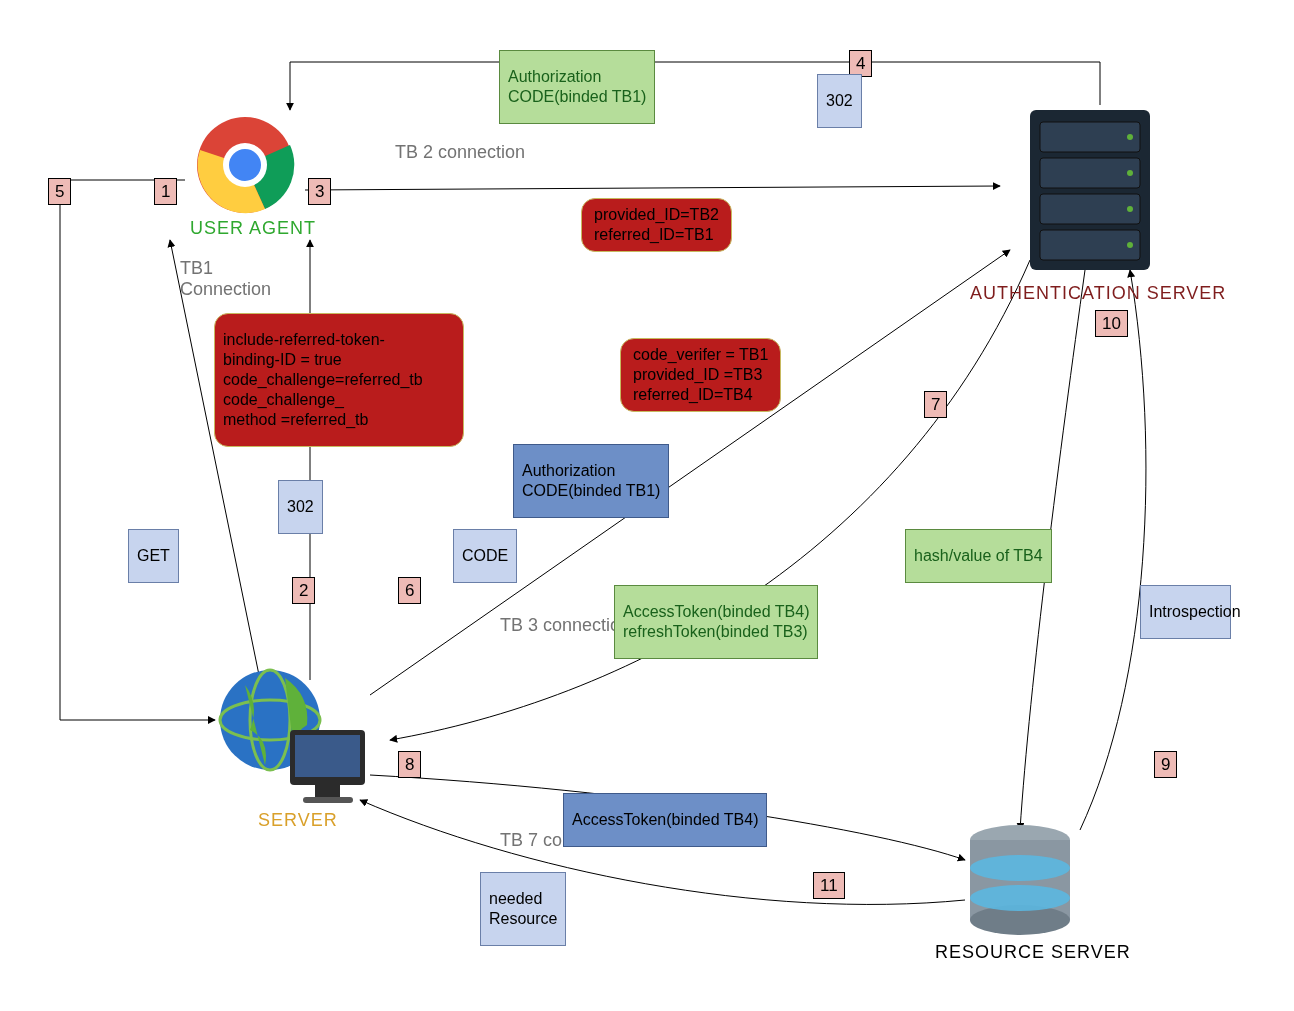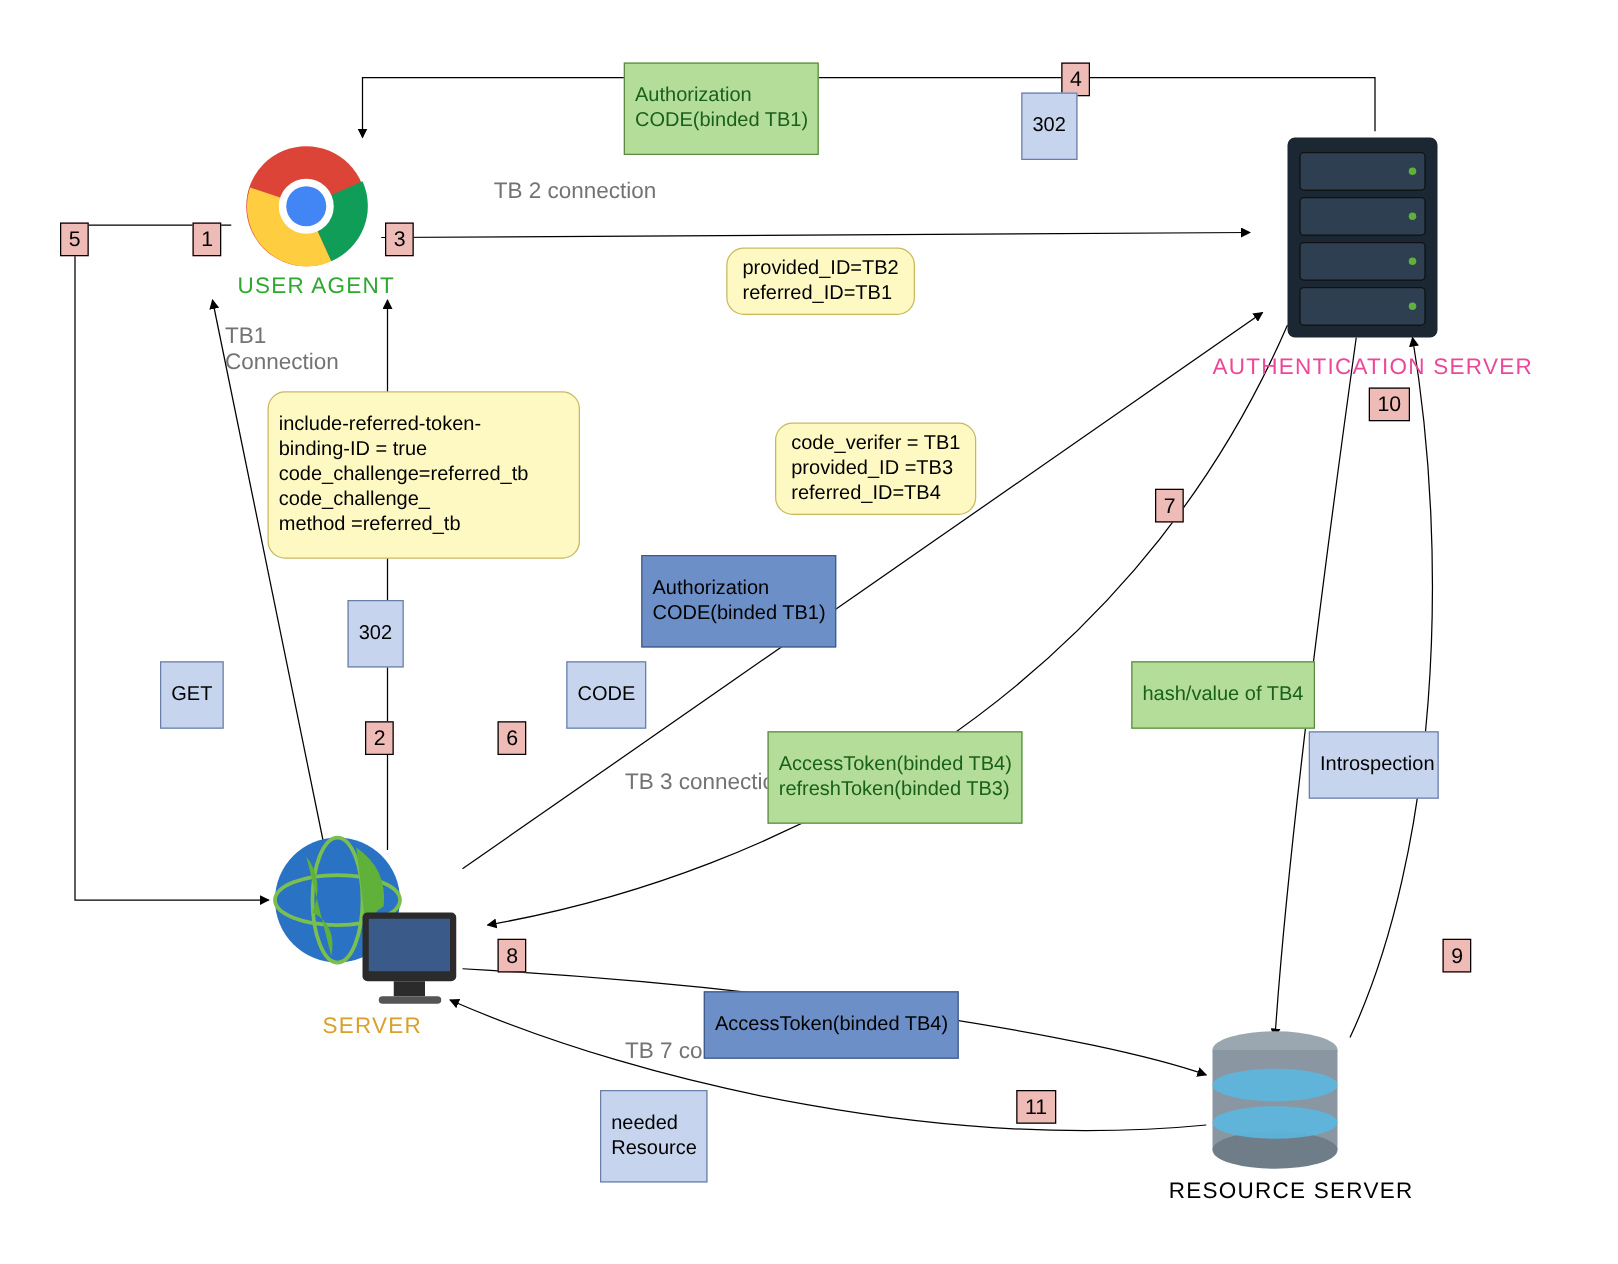--- a/index.html
+++ b/index.html
@@ -2,21 +2,21 @@
 <html><head>
 <meta charset="utf-8">
 <style>
   html,body{margin:0;padding:0;width:1294px;height:1011px;background:#fff;font-family:Arial,Helvetica,sans-serif;font-size:16px;color:#000}
   .stage{position:relative;width:1294px;height:1011px}
   .box{position:absolute;box-sizing:border-box;padding:16px 8px;line-height:1.25}
   .step{background:#eebbb6;border:1px solid #000;padding:2px 6px;font-size:17px}
   .blue{background:#c7d4ee;border:1px solid #6a7fa8}
   .blue-solid{background:#6d8fc7;border:1px solid #3f5a8a;color:#000}
   .green{background:#b5dd9a;border:1px solid #5a8a3f;color:#19611b}
-  .yellow{background:#fef9c3;border:1px solid #c7b95f;border-radius:14px}
+  .yellow{background:#b91c1c;border:1px solid #c7b95f;border-radius:14px}
   .label{position:absolute;font-size:18px}
   .actor-label{font-size:18px;letter-spacing:1px}
   .maroon{color:#737373}
   svg.arrows{position:absolute;left:0;top:0;width:1294px;height:1011px;pointer-events:none}
   
   .chrome{position:absolute;width:100px;height:100px}
   .client{position:absolute}
   .server{position:absolute}
   .db{position:absolute}
 </style>
@@ -87,21 +87,21 @@
     <rect x="30" y="22" width="100" height="30" rx="3" fill="#2e3f52" stroke="#111"></rect>
     <rect x="30" y="58" width="100" height="30" rx="3" fill="#2e3f52" stroke="#111"></rect>
     <rect x="30" y="94" width="100" height="30" rx="3" fill="#2e3f52" stroke="#111"></rect>
     <rect x="30" y="130" width="100" height="30" rx="3" fill="#2e3f52" stroke="#111"></rect>
     <circle cx="120" cy="37" r="3" fill="#5fb13a"></circle>
         <circle cx="120" cy="73" r="3" fill="#5fb13a"></circle>
     <circle cx="120" cy="109" r="3" fill="#5fb13a"></circle>
         <circle cx="120" cy="145" r="3" fill="#5fb13a"></circle>
   </svg>
 </div>
-<div class="label actor-label" style="left:970px;top:283px;color:#ec4899">AUTHENTICATION SERVER</div>
+<div class="label actor-label" style="left:970px;top:283px;color:#7f1d1d">AUTHENTICATION SERVER</div>
 
 <div class="db" style="left:960px;top:820px">
   <svg width="120" height="120" viewBox="0 0 120 120">
     <ellipse cx="60" cy="20" rx="50" ry="15" fill="#9aa7b0"></ellipse>
     <rect x="10" y="20" width="100" height="80" fill="#8a97a2"></rect>
     <ellipse cx="60" cy="100" rx="50" ry="15" fill="#6f7d88"></ellipse>
     <ellipse cx="60" cy="48" rx="50" ry="13" fill="#5bb7e0" opacity="0.9"></ellipse>
     <ellipse cx="60" cy="78" rx="50" ry="13" fill="#5bb7e0" opacity="0.9"></ellipse>
   </svg>
 </div>
@@ -122,21 +122,21 @@
 <div class="box step" style="left:924px;top:391px">7</div>
 <div class="box step" style="left:398px;top:751px">8</div>
 <div class="box step" style="left:1154px;top:751px">9</div>
 <div class="box step" style="left:1095px;top:310px">10</div>
 <div class="box step" style="left:813px;top:872px">11</div>
 
 <div class="box blue" style="left:128px;top:529px">GET</div>
 <div class="box blue" style="left:278px;top:480px">302</div>
 <div class="box blue" style="left:817px;top:74px">302</div>
 <div class="box blue" style="left:453px;top:529px">CODE</div>
-<div class="box blue" style="left:1047px;top:585px;width:104px">Introspection</div>
+<div class="box blue" style="left:1140px;top:585px;width:91px">Introspection</div>
 
 <div class="box green" style="left:499px;top:50px;white-space:pre">Authorization
 CODE(binded TB1)</div>
 <div class="box green" style="left:614px;top:585px;white-space:pre">AccessToken(binded TB4)
 refreshToken(binded TB3)</div>
 <div class="box green" style="left:905px;top:529px">hash/value of TB4</div>
 
 <div class="box blue-solid" style="left:513px;top:444px;white-space:pre">Authorization
 CODE(binded TB1)</div>
 <div class="box blue-solid" style="left:563px;top:793px">AccessToken(binded TB4)</div>

